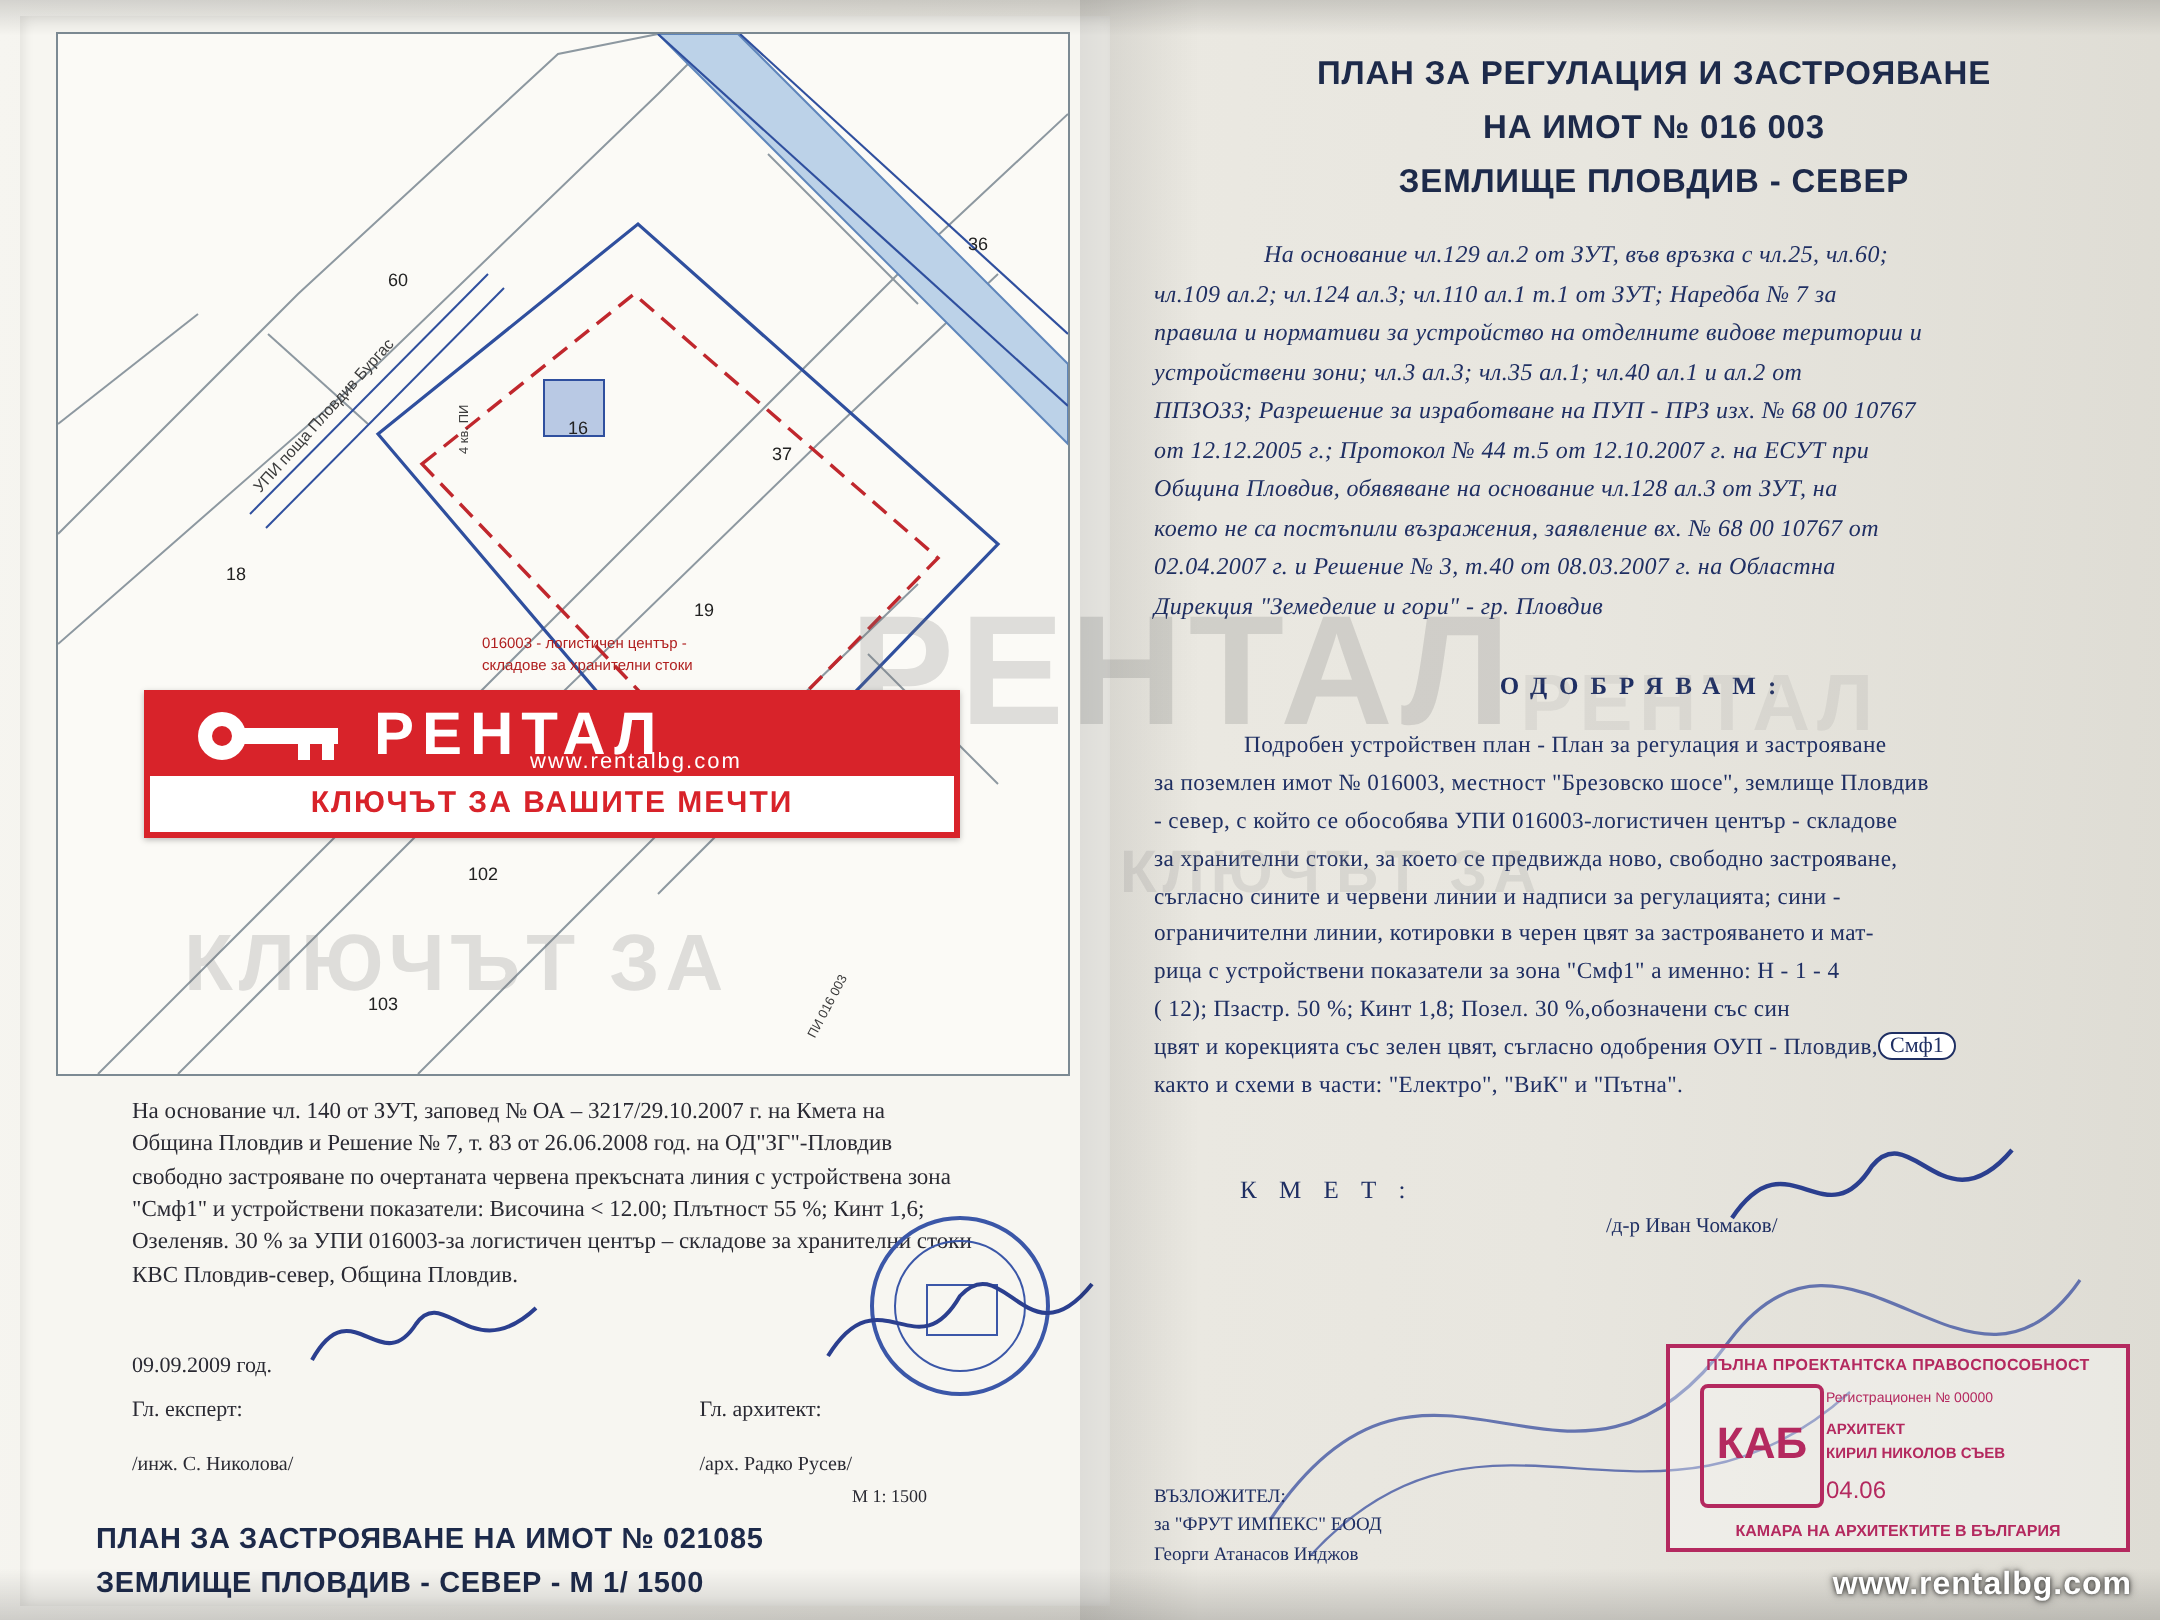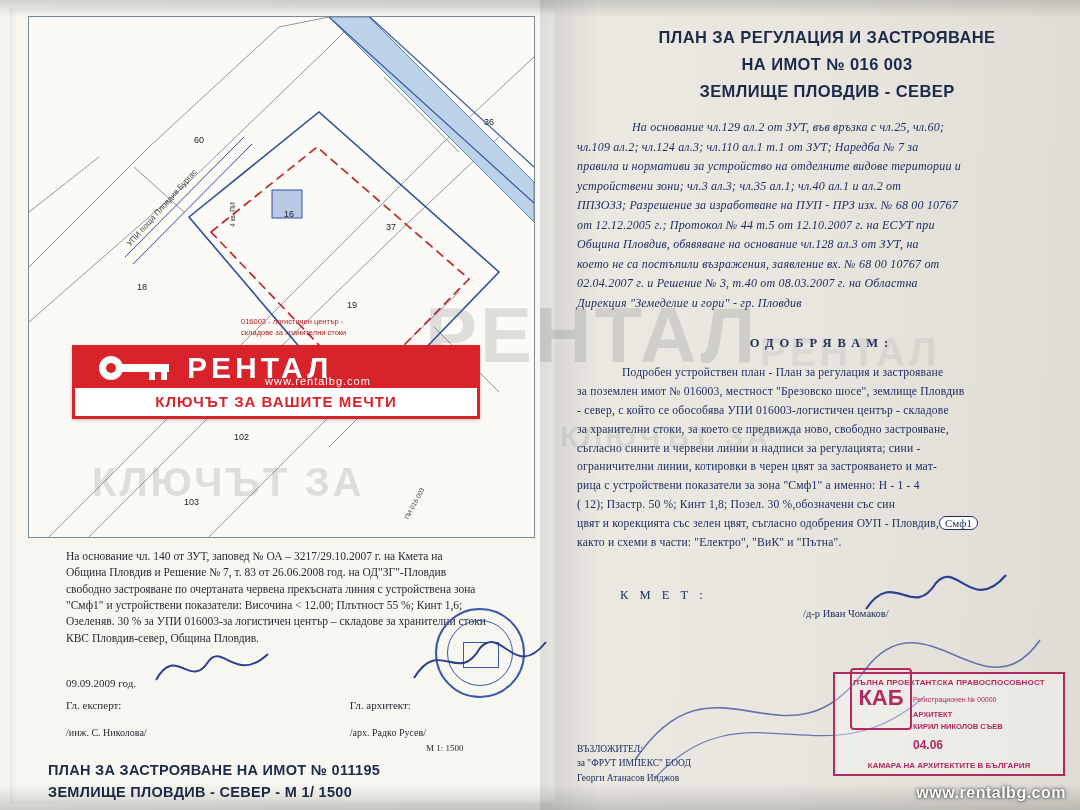--- a/index.html
+++ b/index.html
@@ -164,23 +164,23 @@
   .stamp-box{
     position:absolute;left:833px;top:672px;width:228px;height:100px;
     border:2px solid #b4295f;color:#b4295f;font-size:8px;
     background:rgba(255,255,255,0.35);
   }
   .stamp-box .t{position:absolute;left:0;right:0;top:4px;text-align:center;font-weight:bold;letter-spacing:0.2px;}
   .stamp-box .b{position:absolute;left:0;right:0;bottom:4px;text-align:center;font-weight:bold;}
   .stamp-box .ln1{position:absolute;left:78px;top:22px;font-size:7px;}
   .stamp-box .ln2{position:absolute;left:78px;top:36px;font-size:7.5px;font-weight:bold;}
   .stamp-box .ln3{position:absolute;left:78px;top:48px;font-size:7.5px;font-weight:bold;}
-  .stamp-box .ln4{position:absolute;left:78px;top:64px;font-size:12px;font-weight:bold;}
+  .stamp-box .ln4{position:absolute;left:78px;top:64px;font-size:12px;font-weight:normal;}
   .kab{
-    position:absolute;left:850px;top:668px;width:58px;height:58px;
+    position:absolute;left:850px;top:692px;width:58px;height:58px;
     border:2px solid #b4295f;border-radius:4px;color:#b4295f;
     font-weight:bold;font-size:22px;text-align:center;line-height:56px;
   }
   .round-stamp{
     position:absolute;border-radius:50%;
     border:2px solid #3b57a8;color:#3b57a8;
   }
   .ink{
     position:absolute;pointer-events:none;
   }
@@ -239,21 +239,21 @@
         </g>
 
         <g stroke="#2f4f9e" stroke-width="1" fill="none">
           <path d="M96 240 L215 120"></path>
           <path d="M104 247 L223 127"></path>
         </g>
       </svg>
 
       <div class="plan-num" style="left:455px;top:100px;">36</div>
       <div class="plan-num" style="left:165px;top:118px;">60</div>
-      <div class="plan-num" style="left:108px;top:265px;">18</div>
+      <div class="plan-num" style="left:84px;top:265px;">18</div>
       <div class="plan-num" style="left:357px;top:205px;">37</div>
       <div class="plan-num" style="left:318px;top:283px;">19</div>
       <div class="plan-num" style="left:205px;top:415px;">102</div>
       <div class="plan-num" style="left:155px;top:480px;">103</div>
       <div class="plan-num" style="left:255px;top:192px;">16</div>
 
       <div class="plan-label vert" style="left:96px;top:225px;transform:rotate(-48deg);">УПИ поща Пловдив Бургас</div>
       <div class="plan-label vert" style="left:200px;top:210px;transform:rotate(-90deg);font-size:6.5px;">4 кв. ПИ</div>
       <div class="plan-label vert" style="left:374px;top:500px;transform:rotate(-62deg);font-size:6.5px;">ПИ 016 003</div>
       <div class="plan-label" style="left:302px;top:334px;font-size:7px;color:#b02020;">Пн</div>
@@ -294,21 +294,21 @@
     </div>
 
     <svg class="ink" style="left:140px;top:630px;" width="130" height="60">
       <path d="M6 42 C26 6, 40 52, 58 24 C72 4, 86 46, 118 16" stroke="#2b3f8f" stroke-width="2" fill="none"></path>
     </svg>
     <svg class="ink" style="left:400px;top:620px;" width="140" height="70">
       <path d="M4 50 C30 8, 48 58, 70 20 C92 -4, 104 54, 136 14" stroke="#2b3f8f" stroke-width="2" fill="none"></path>
     </svg>
 
     <div class="left-title">
-      <div>ПЛАН ЗА ЗАСТРОЯВАНЕ НА ИМОТ № 011195</div>
+      <div>ПЛАН ЗА ЗАСТРОЯВАНЕ НА ИМОТ № 021085</div>
       <div>ЗЕМЛИЩЕ ПЛОВДИВ - СЕВЕР - М 1/ 1500</div>
     </div>
   </div>
 
   <div class="right">
     <div class="r-title">
       <div>ПЛАН ЗА РЕГУЛАЦИЯ И ЗАСТРОЯВАНЕ</div>
       <div>НА  ИМОТ № 016 003</div>
       <div>ЗЕМЛИЩЕ ПЛОВДИВ - СЕВЕР</div>
     </div>

